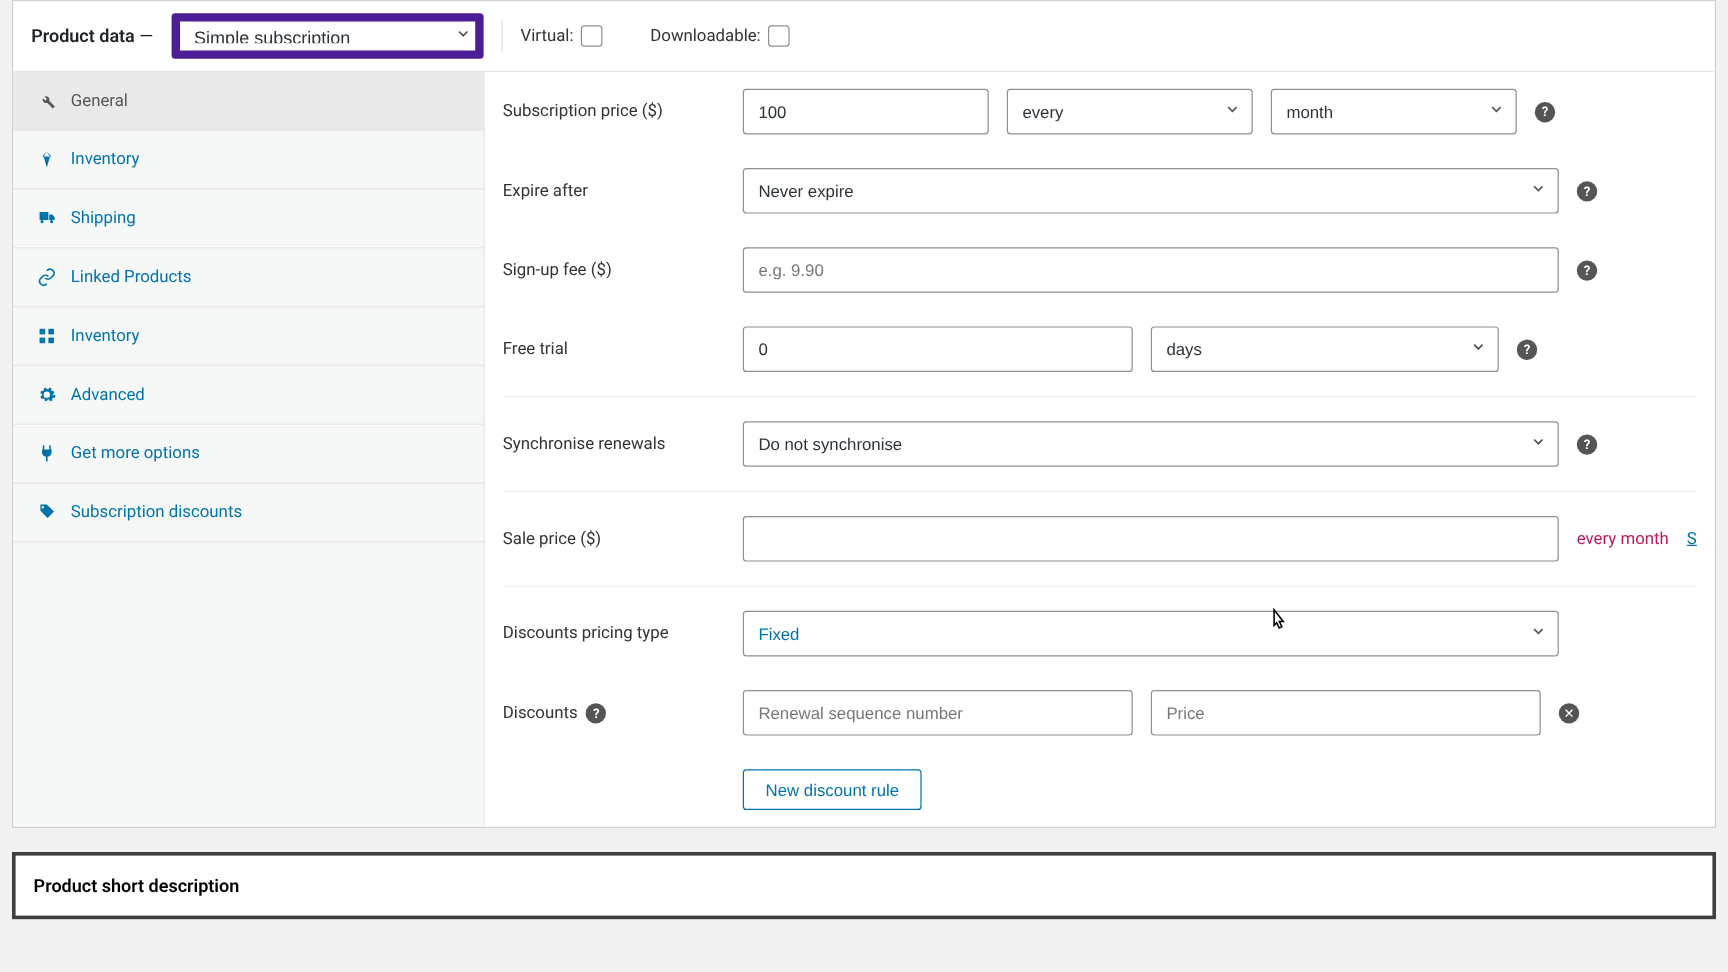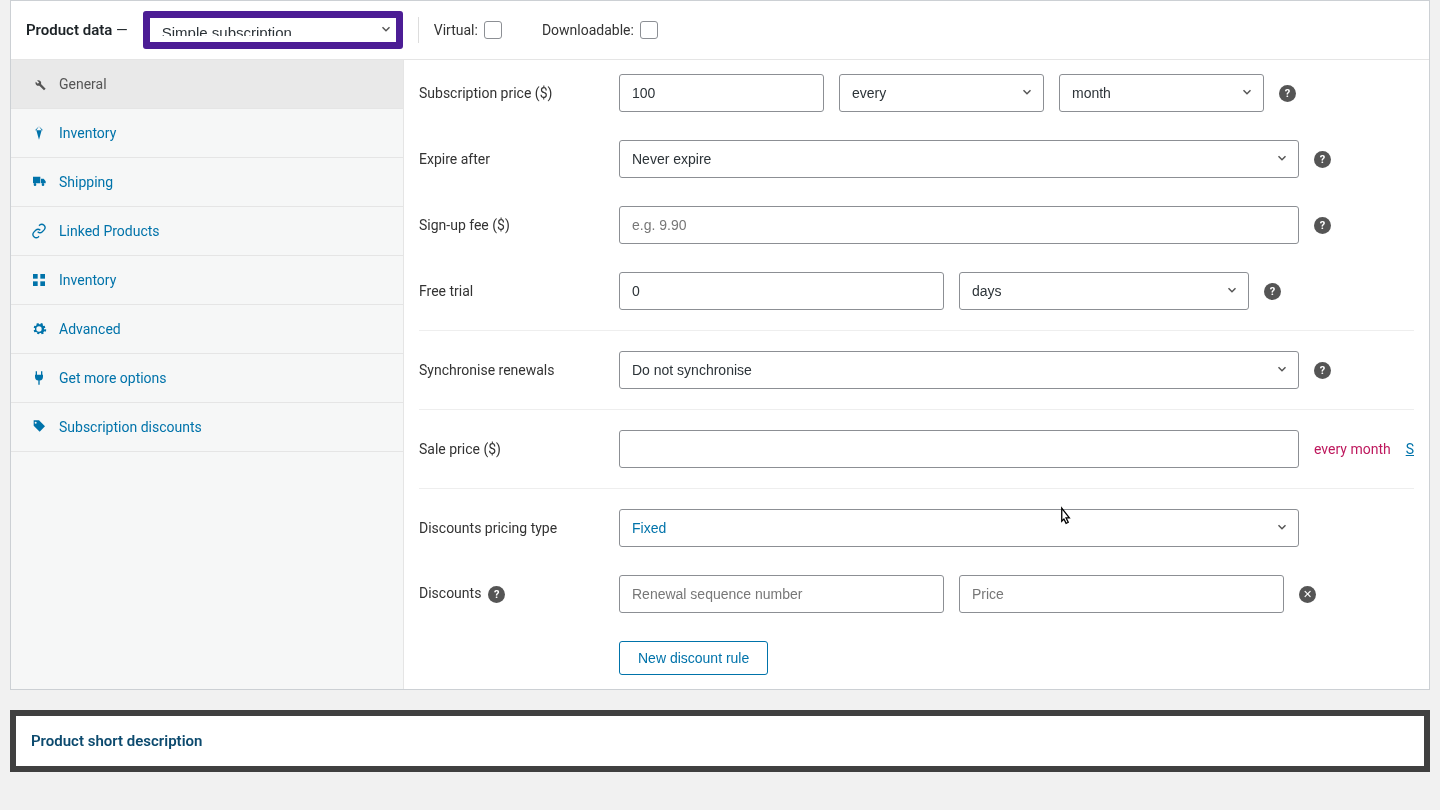--- a/index.html
+++ b/index.html
@@ -42,21 +42,21 @@
 .w-trial-unit { width: 290px; }
 .w-sync { width: 680px; }
 .w-sale { width: 680px; }
 .w-dtype { width: 680px; }
 .w-renewal { width: 325px; }
 .w-dprice { width: 325px; }
 .after-text { color: #be185d; white-space: nowrap; }
 .link { color: #0073aa; text-decoration: underline; cursor: pointer; }
 .btn-outline { display: inline-flex; align-items: center; justify-content: center; padding: 8px 18px; border: 1px solid #0073aa; border-radius: 3px; color: #0073aa; background: #fff; font-size: 14px; cursor: pointer; }
 .remove-x { width: 17px; height: 17px; border-radius: 50%; background: #555; color: #fff; display: inline-flex; align-items: center; justify-content: center; font-size: 11px; cursor: pointer; }
-.desc-panel { background: #fff; border: 6px solid #404040; margin: 0 10px; padding: 16px 15px; font-weight: 600; color: #0c4a6e; font-size: 15px; }
+.desc-panel { background: #fff; border: 3px solid #404040; margin: 0 10px; padding: 16px 15px; font-weight: 600; color: #000000; font-size: 15px; }
 .caret svg { width: 14px; height: 14px; }
 .cursor-overlay { position: absolute; width: 26px; height: 26px; pointer-events: none; }
 .cursor-overlay svg { width: 26px; height: 26px; }
 .content-wrap { position: relative; }
 </style>
 </head>
 <body>
 
 <div class="panel">
   <div class="panel-header">

